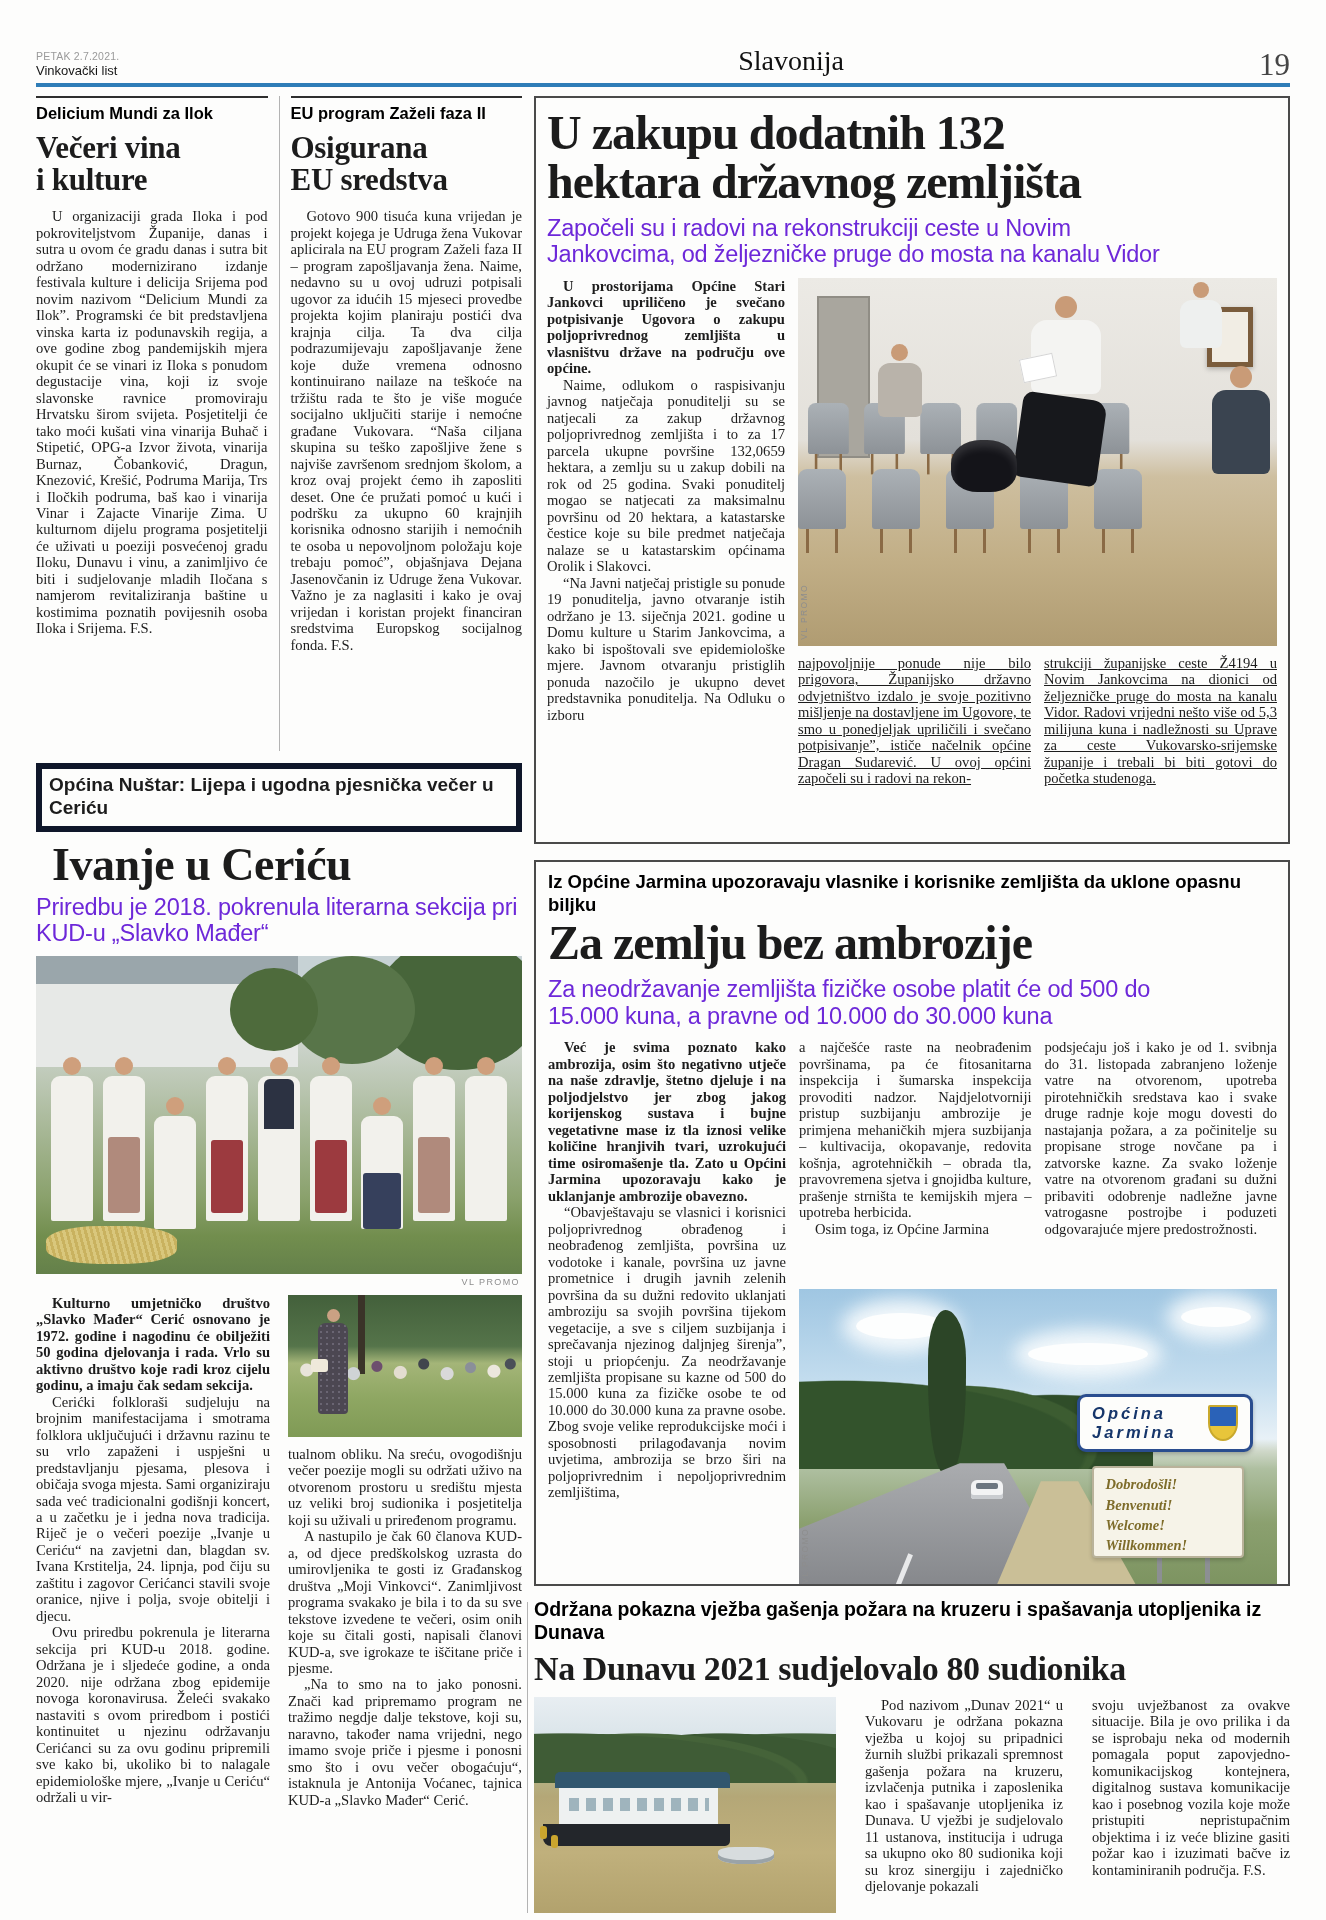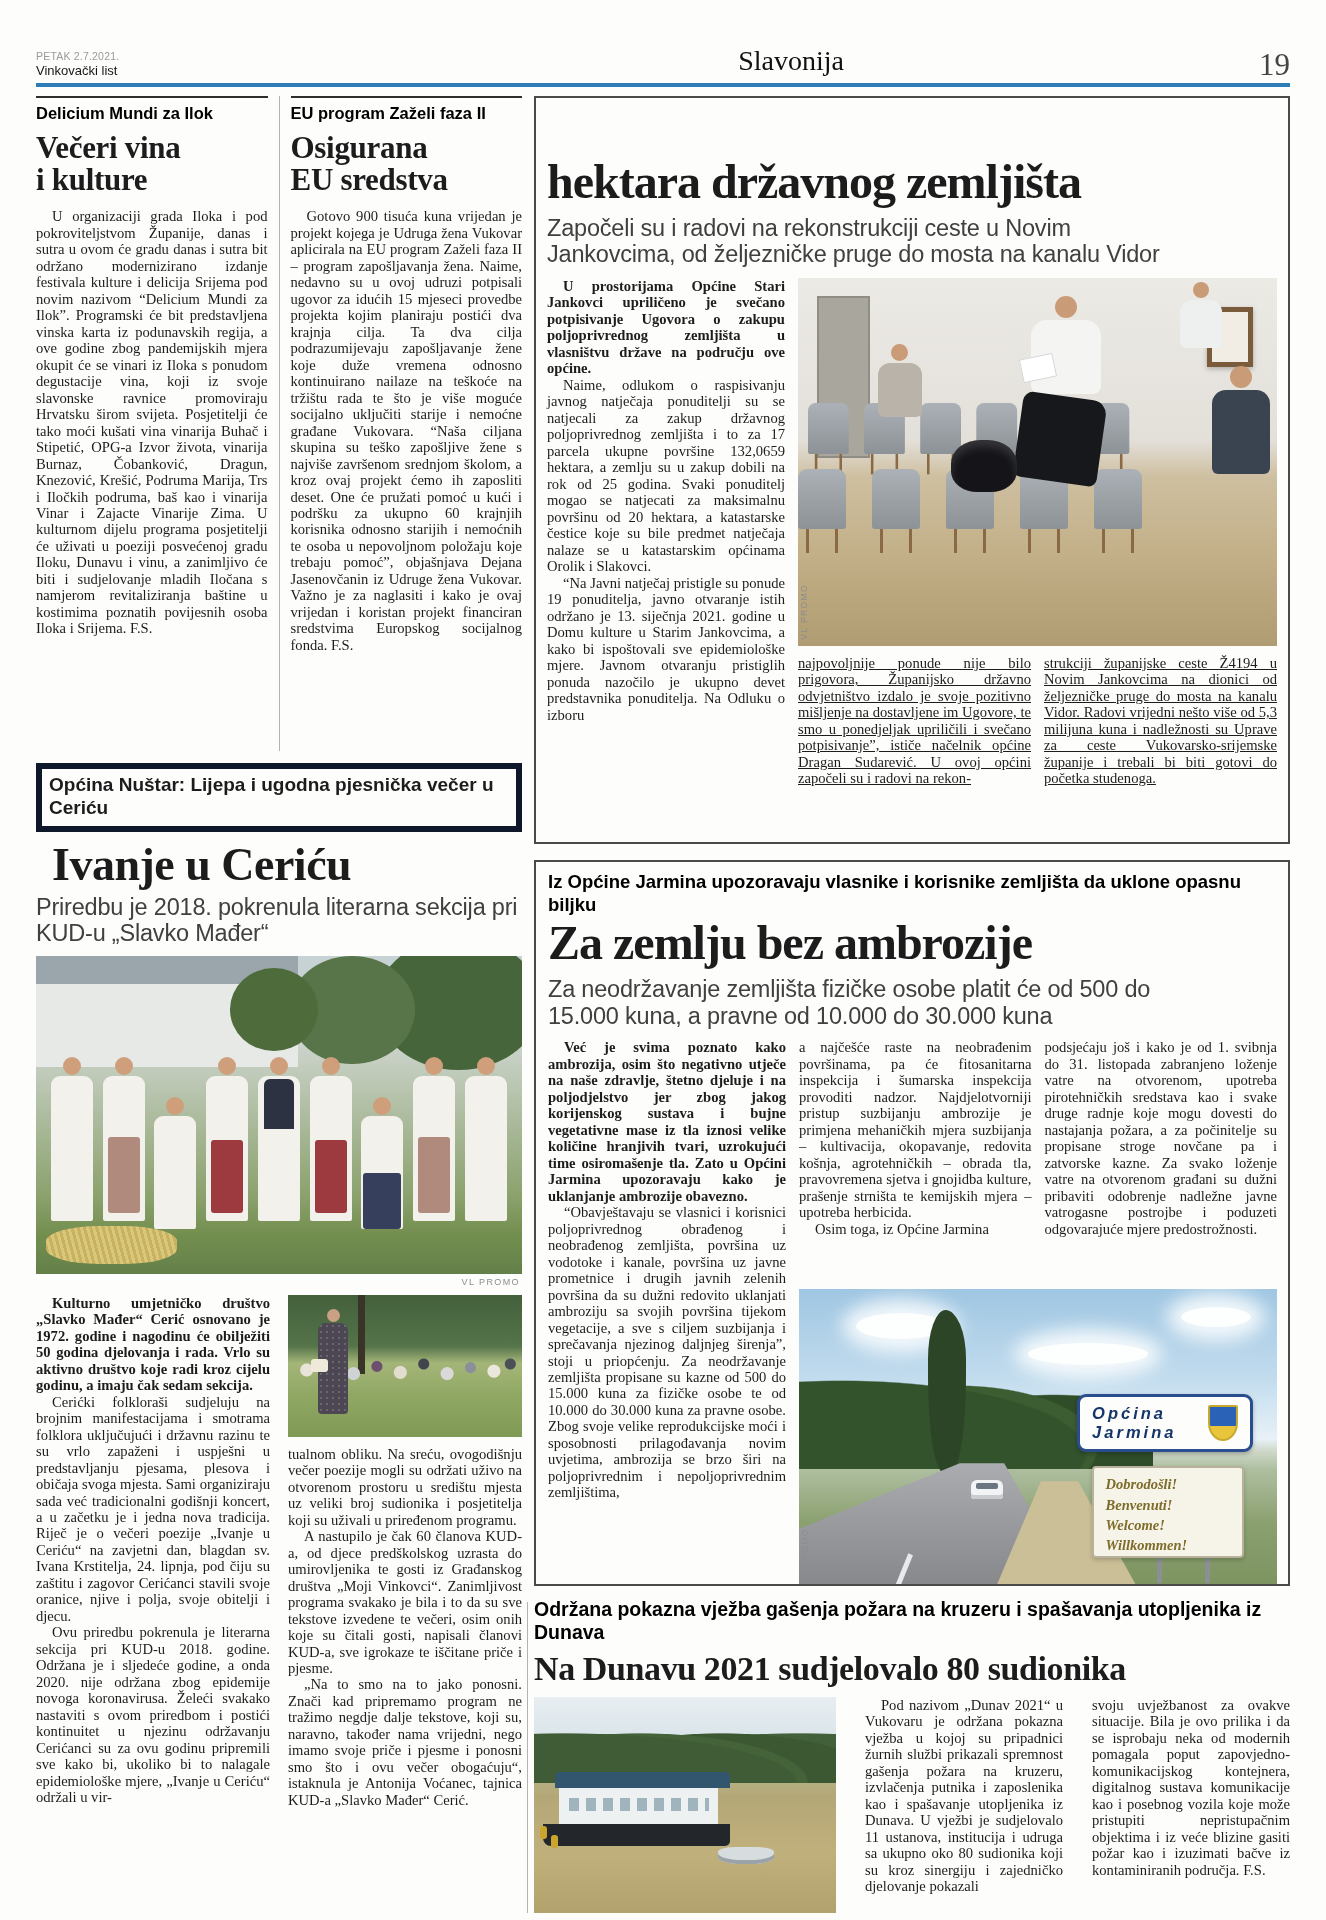--- a/index.html
+++ b/index.html
@@ -18,21 +18,21 @@
   
   .main{display:flex;gap:12px;margin-top:9px;}
   .left-col{width:486px;flex:none;}
   .right-col{flex:1;min-width:0;}
 
   
   .bodytext p{margin:0;font-size:14.6px;line-height:1.13;text-align:justify;text-indent:16px;}
   .bodytext p.cont{text-indent:0;}
   .bodytext p.lead{font-weight:bold;}
   .kicker{font:bold 16.5px/1.2 "Liberation Sans",sans-serif;color:#000;}
-  .subtitle{font:23.5px/1.13 "Liberation Sans",sans-serif;color:#404040;letter-spacing:-.2px;}
+  .subtitle{font:23.5px/1.13 "Liberation Sans",sans-serif;color:#6d28d9;letter-spacing:-.2px;}
   .credit-r{text-align:right;font:9px "Liberation Sans",sans-serif;color:#8d8d8d;letter-spacing:1.4px;margin:3px 2px 8px 0;}
   .vcredit{position:absolute;left:1px;bottom:6px;writing-mode:vertical-rl;transform:rotate(180deg);
            font:8.5px "Liberation Sans",sans-serif;color:#8d8d8d;letter-spacing:1.4px;z-index:5;}
   .photo{position:relative;overflow:hidden;}
 
   
   .top-row{display:flex;height:655px;overflow:hidden;margin-bottom:12px;}
   .mini{flex:1;min-width:0;border-top:2px solid #2e2e2e;padding-top:6px;}
   .vdiv{width:1px;background:#b3b3b3;margin:0 11px;}
   .mini h1{font:bold 31px/1.04 "Liberation Serif",serif;letter-spacing:-.3px;margin:8px 0 12px;}
@@ -283,21 +283,21 @@
             <p>A nastupilo je čak 60 članova KUD-a, od djece predškolskog uzrasta do umirovljenika te gosti iz Građanskog društva „Moji Vinkovci“. Zanimljivost programa svakako je bila i to da su sve tekstove izvedene te večeri, osim onih koje su čitali gosti, napisali članovi KUD-a, sve igrokaze te iščitane priče i pjesme.</p>
             <p>„Na to smo na to jako ponosni. Znači kad pripremamo program ne tražimo negdje dalje tekstove, koji su, naravno, također nama vrijedni, nego imamo svoje priče i pjesme i ponosni smo što i ovu večer obogaćuju“, istaknula je Antonija Voćanec, tajnica KUD-a „Slavko Mađer“ Cerić.</p>
           </div>
         </div>
       </article>
     </div>
 
     <div class="right-col">
 
       <article class="boxed zakup bodytext">
-        <h1><br><span>hektara državnog zemljišta</span></h1>
+        <h1><span>U zakupu dodatnih 132</span><br><span>hektara državnog zemljišta</span></h1>
         <div class="subtitle">Započeli su i radovi na rekonstrukciji ceste u Novim Jankovcima, od željezničke pruge do mosta na kanalu Vidor</div>
         <div class="z-body">
           <div class="z-col1">
             <p class="lead">U prostorijama Općine Stari Jankovci upriličeno je svečano potpisivanje Ugovora o zakupu poljoprivrednog zemljišta u vlasništvu države na području ove općine.</p>
             <p>Naime, odlukom o raspisivanju javnog natječaja ponuditelji su se natjecali za zakup državnog poljoprivrednog zemljišta i to za 17 parcela ukupne površine 132,0659 hektara, a zemlju su u zakup dobili na rok od 25 godina. Svaki ponuditelj mogao se natjecati za maksimalnu površinu od 20 hektara, a katastarske čestice koje su bile predmet natječaja nalaze se u katastarskim općinama Orolik i Slakovci.</p>
             <p>“Na Javni natječaj pristigle su ponude 19 ponuditelja, javno otvaranje istih održano je 13. siječnja 2021. godine u Domu kulture u Starim Jankovcima, a kako bi ispoštovali sve epidemiološke mjere. Javnom otvaranju pristiglih ponuda nazočilo je ukupno devet predstavnika ponuditelja. Na Odluku o izboru</p>
           </div>
           <div class="z-right">
             <div class="photo ph-hall">
               <div class="vcredit">VL PROMO</div>

